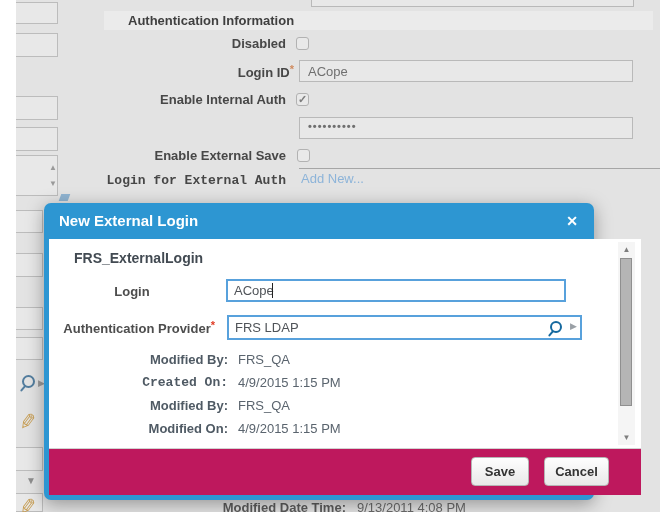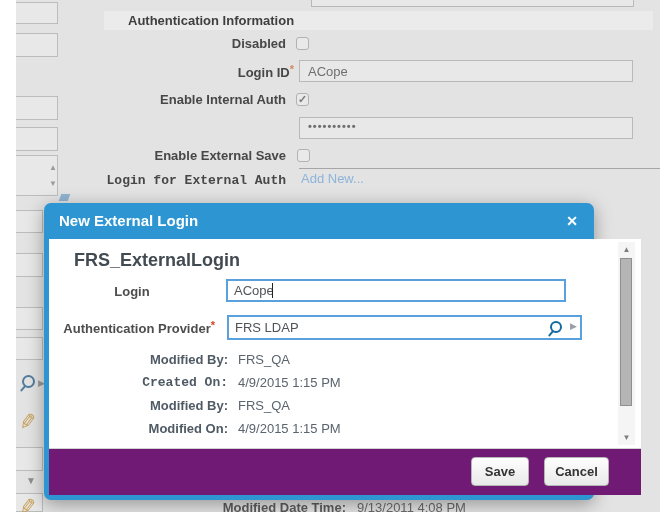--- a/index.html
+++ b/index.html
@@ -32,36 +32,36 @@
     left:28px;top:203px;width:550px;height:297px;background:#2d96d2;border-radius:7px;
     box-shadow:0 4px 18px rgba(0,0,0,.35);box-sizing:border-box;padding:0 5px 5px 5px;z-index:10;
   }
   .dialog-header{height:36px;position:relative;}
   .dialog-title{position:absolute;left:10px;top:9px;color:#fff;font-size:15px;font-weight:bold;}
   .dialog-close{
     position:absolute;right:7px;top:8px;color:#fff;font-size:14px;font-weight:bold;
     width:20px;height:20px;text-align:center;line-height:20px;cursor:pointer;
   }
   .dialog-body{position:relative;width:592px;height:209px;background:#fff;overflow:hidden;}
-  .object-name{position:absolute;left:25px;top:11px;font-size:18px;font-weight:bold;color:#424a52;}
+  .object-name{position:absolute;left:25px;top:11px;font-size:14px;font-weight:bold;color:#424a52;}
   .m-label{position:absolute;width:166px;text-align:right;font-size:13px;font-weight:bold;color:#4d4d4d;white-space:nowrap;}
   .req{color:#e03b24;font-size:11px;vertical-align:4px;font-weight:bold;}
   .m-input{
     position:absolute;background:#fff;border:2px solid #58a1dc;box-sizing:border-box;
     font-size:13px;color:#4f5358;padding:0 6px;font-family:"Liberation Sans",sans-serif;outline:none;
   }
   .caret{position:absolute;width:1px;height:15px;background:#222;}
   .mag{position:absolute;width:8px;height:8px;border:2px solid #15699f;border-radius:50%;}
   .mag:after{content:"";position:absolute;width:2px;height:7px;background:#15699f;left:-2px;bottom:-6px;transform:rotate(40deg);border-radius:1px;}
   .audit-label{position:absolute;width:179px;text-align:right;font-size:13px;font-weight:bold;color:#4f5a64;white-space:nowrap;}
   .audit-value{position:absolute;left:189px;font-size:13px;color:#5a646e;white-space:nowrap;}
   .scrollbar{position:absolute;right:6px;top:3px;width:17px;height:203px;background:#f5f5f5;}
   .sb-arrow{position:absolute;left:0;width:17px;text-align:center;color:#7e7e7e;font-size:8px;cursor:pointer;}
   .sb-thumb{position:absolute;left:2px;top:16px;width:12px;height:148px;background:#b5b5b5;border:1px solid #8f8f8f;box-sizing:border-box;cursor:pointer;}
-  .dialog-footer{position:relative;width:592px;height:47px;background:#701a75;border-top:1px solid #d2d2d2;box-sizing:border-box;padding-left:42px;}
+  .dialog-footer{position:relative;width:592px;height:47px;background:#be185d;border-top:1px solid #d2d2d2;box-sizing:border-box;padding-left:42px;}
   .btn{
     position:absolute;top:8px;height:29px;border:1px solid #b5b5b5;border-radius:4px;
     background:linear-gradient(#fefefe,#e9e9e9);font-size:13px;font-weight:bold;color:#333;
     font-family:"Liberation Sans",sans-serif;cursor:pointer;box-sizing:border-box;
   }
 </style>
 </head>
 <body>
 
 <div class="screen">

